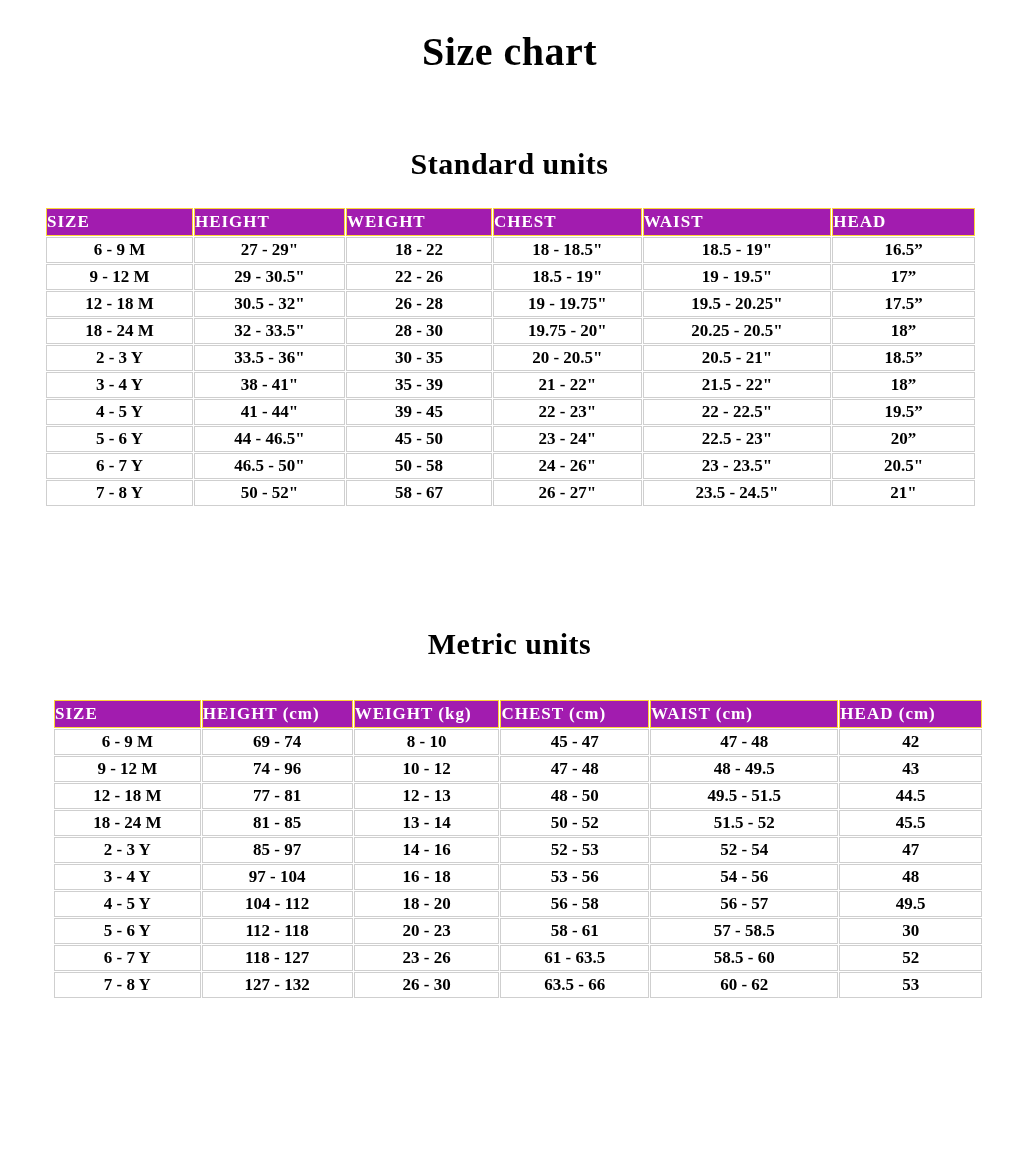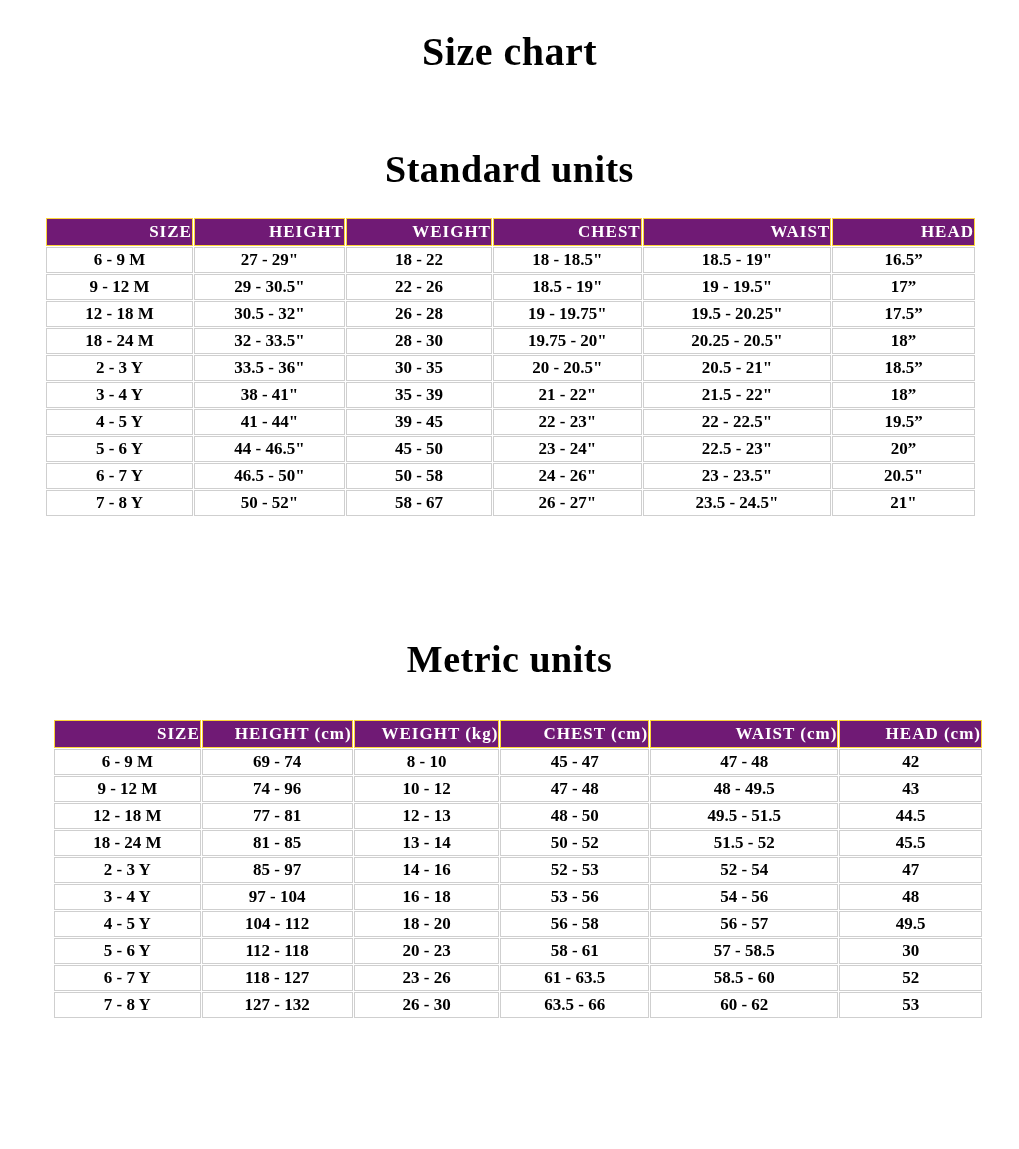--- a/index.html
+++ b/index.html
@@ -18,47 +18,47 @@
     margin: 0;
     padding-top: 28px;
     text-align: center;
     font-size: 40px;
     font-weight: 700;
     letter-spacing: 0.5px;
   }
   .section-heading {
     margin: 0;
     text-align: center;
-    font-size: 38px;
+    font-size: 30px;
     font-weight: 700;
     letter-spacing: 0.5px;
   }
   .standard-heading { margin-top: 72px; }
   .metric-heading   { margin-top: 120px; }
 
   table.size-table {
     border-collapse: separate;
     border-spacing: 1px;
     table-layout: fixed;
     width: 931px;
     background: #ffffff;
   }
   #standard-table { margin: 26px 0 0 45px; }
   #metric-table   { margin: 38px 0 0 53px; width: 930px; }
 
   table.size-table th {
-    background: #701a75;
+    background: #a21caf;
     border: 1px solid #fbd438;
     color: #ffffff;
     font-size: 17px;
     font-weight: 700;
     letter-spacing: 1px;
     height: 26px;
     padding: 0;
-    text-align: right;
+    text-align: left;
     white-space: nowrap;
   }
   table.size-table td {
     border: 1px solid #cfcfcf;
     font-size: 17px;
     font-weight: 700;
     height: 24px;
     padding: 0;
     text-align: center;
     white-space: nowrap;

